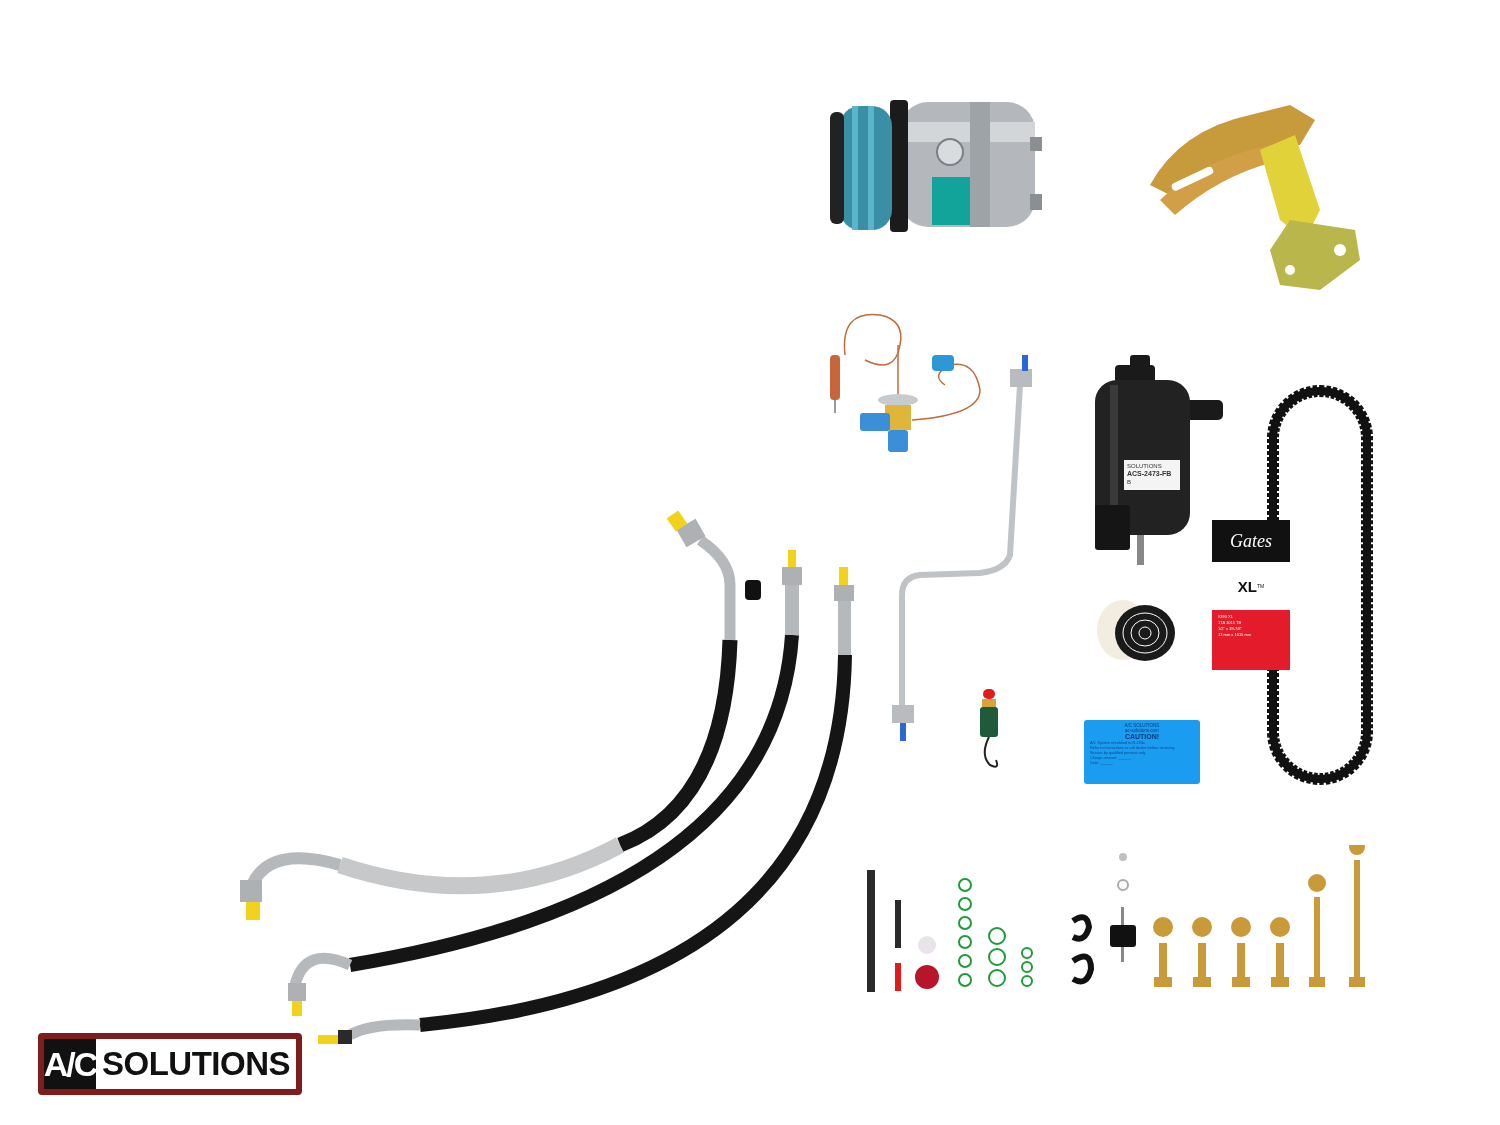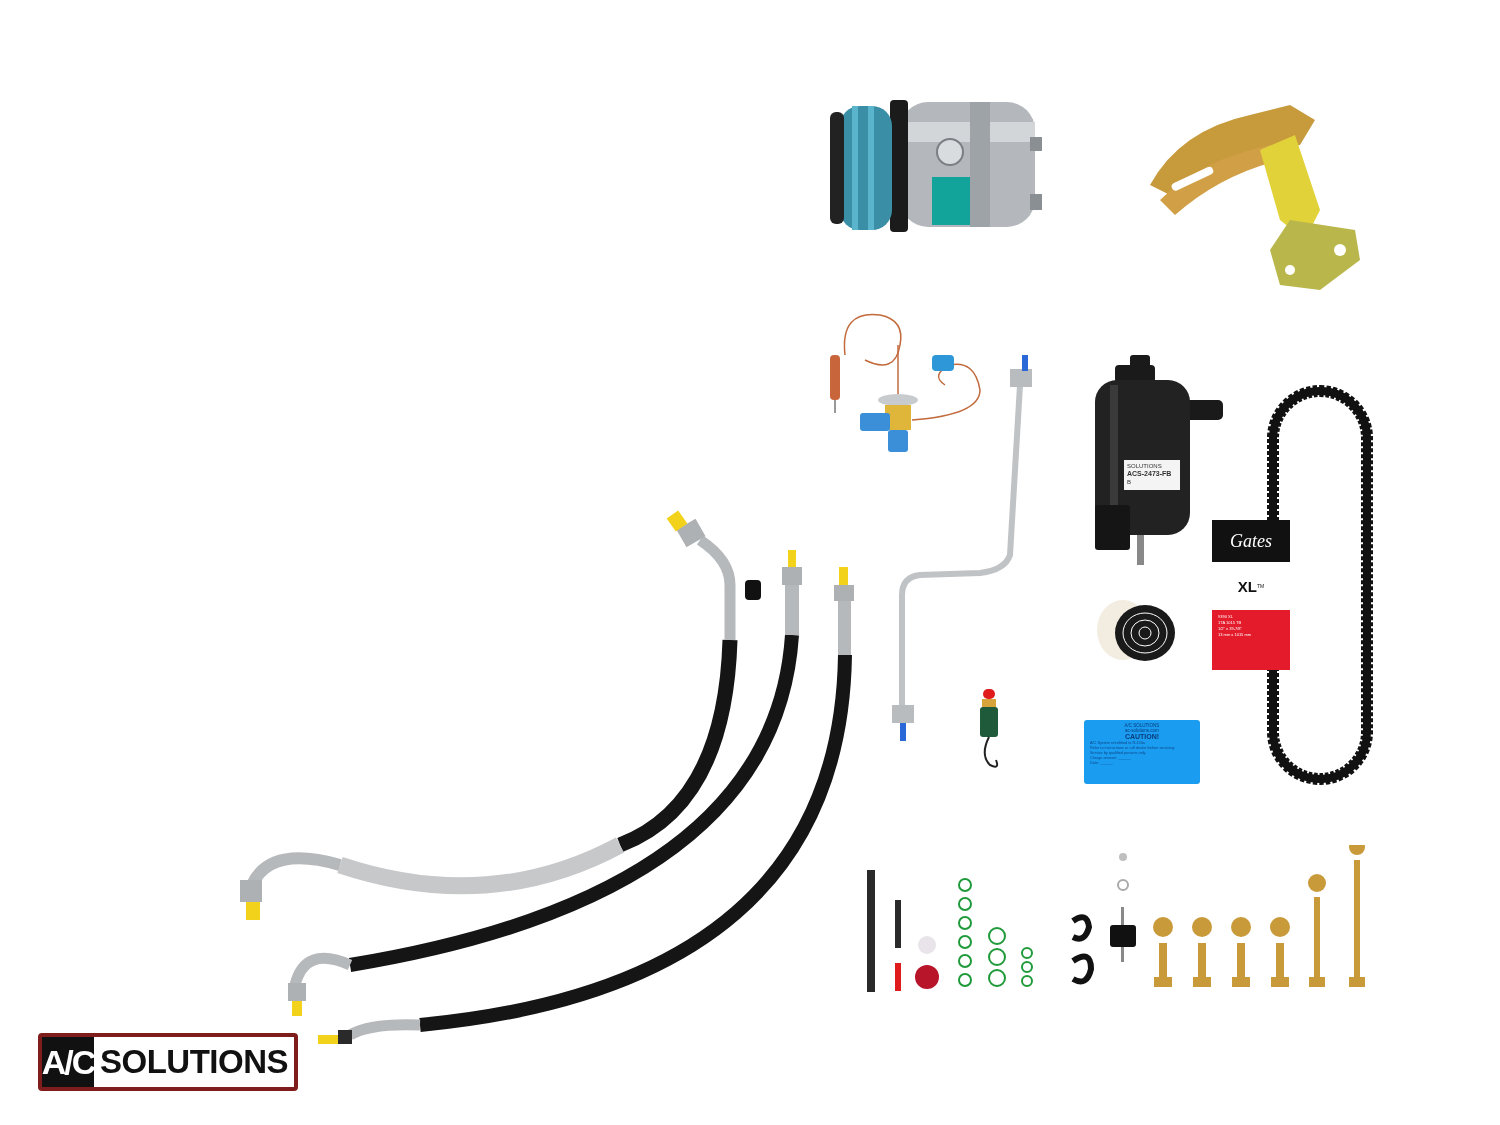--- a/index.html
+++ b/index.html
@@ -1,20 +1,20 @@
 <!DOCTYPE html>
 <html><head>
 <meta charset="utf-8">
 <style>
   html,body{margin:0;padding:0;background:#ffffff;}
   body{width:1500px;height:1125px;position:relative;overflow:hidden;font-family:"Liberation Sans",sans-serif;}
   .abs{position:absolute;}
   svg{display:block;}
   
-  .logo{left:38px;top:1033px;width:252px;height:50px;border:4px solid #7f1d1d;border-radius:4px;background:#fff;display:flex;align-items:stretch;overflow:hidden;}
+  .logo{left:38px;top:1033px;width:252px;height:50px;border:6px solid #7f1d1d;border-radius:4px;background:#fff;display:flex;align-items:stretch;overflow:hidden;}
   .logo-mark{width:52px;background:#111;color:#fff;font-weight:700;font-size:34px;display:flex;align-items:center;justify-content:center;font-family:"Liberation Sans",sans-serif;letter-spacing:-2px;}
   .logo-text{flex:1;display:flex;align-items:center;justify-content:center;font-weight:700;font-size:33px;color:#111;letter-spacing:-0.5px;font-family:"Liberation Sans",sans-serif;}
   
   .caution{left:1084px;top:720px;width:116px;height:64px;background:#1a9cf0;border-radius:3px;color:#0b3a78;font-size:5px;line-height:6px;box-sizing:border-box;padding:3px 6px;}
   .caution .ct{font-size:7px;font-weight:700;text-align:center;line-height:8px;}
   .caution .hd{text-align:center;font-size:4.5px;line-height:5px;}
   .caution .ln{font-size:3.8px;line-height:5px;opacity:0.85;}
   
   .belt-label{left:1212px;top:520px;width:78px;height:150px;}
   .gates-top{height:42px;background:#111;color:#fff;font-style:italic;font-family:"Liberation Serif",serif;font-size:18px;display:flex;align-items:center;justify-content:center;}

